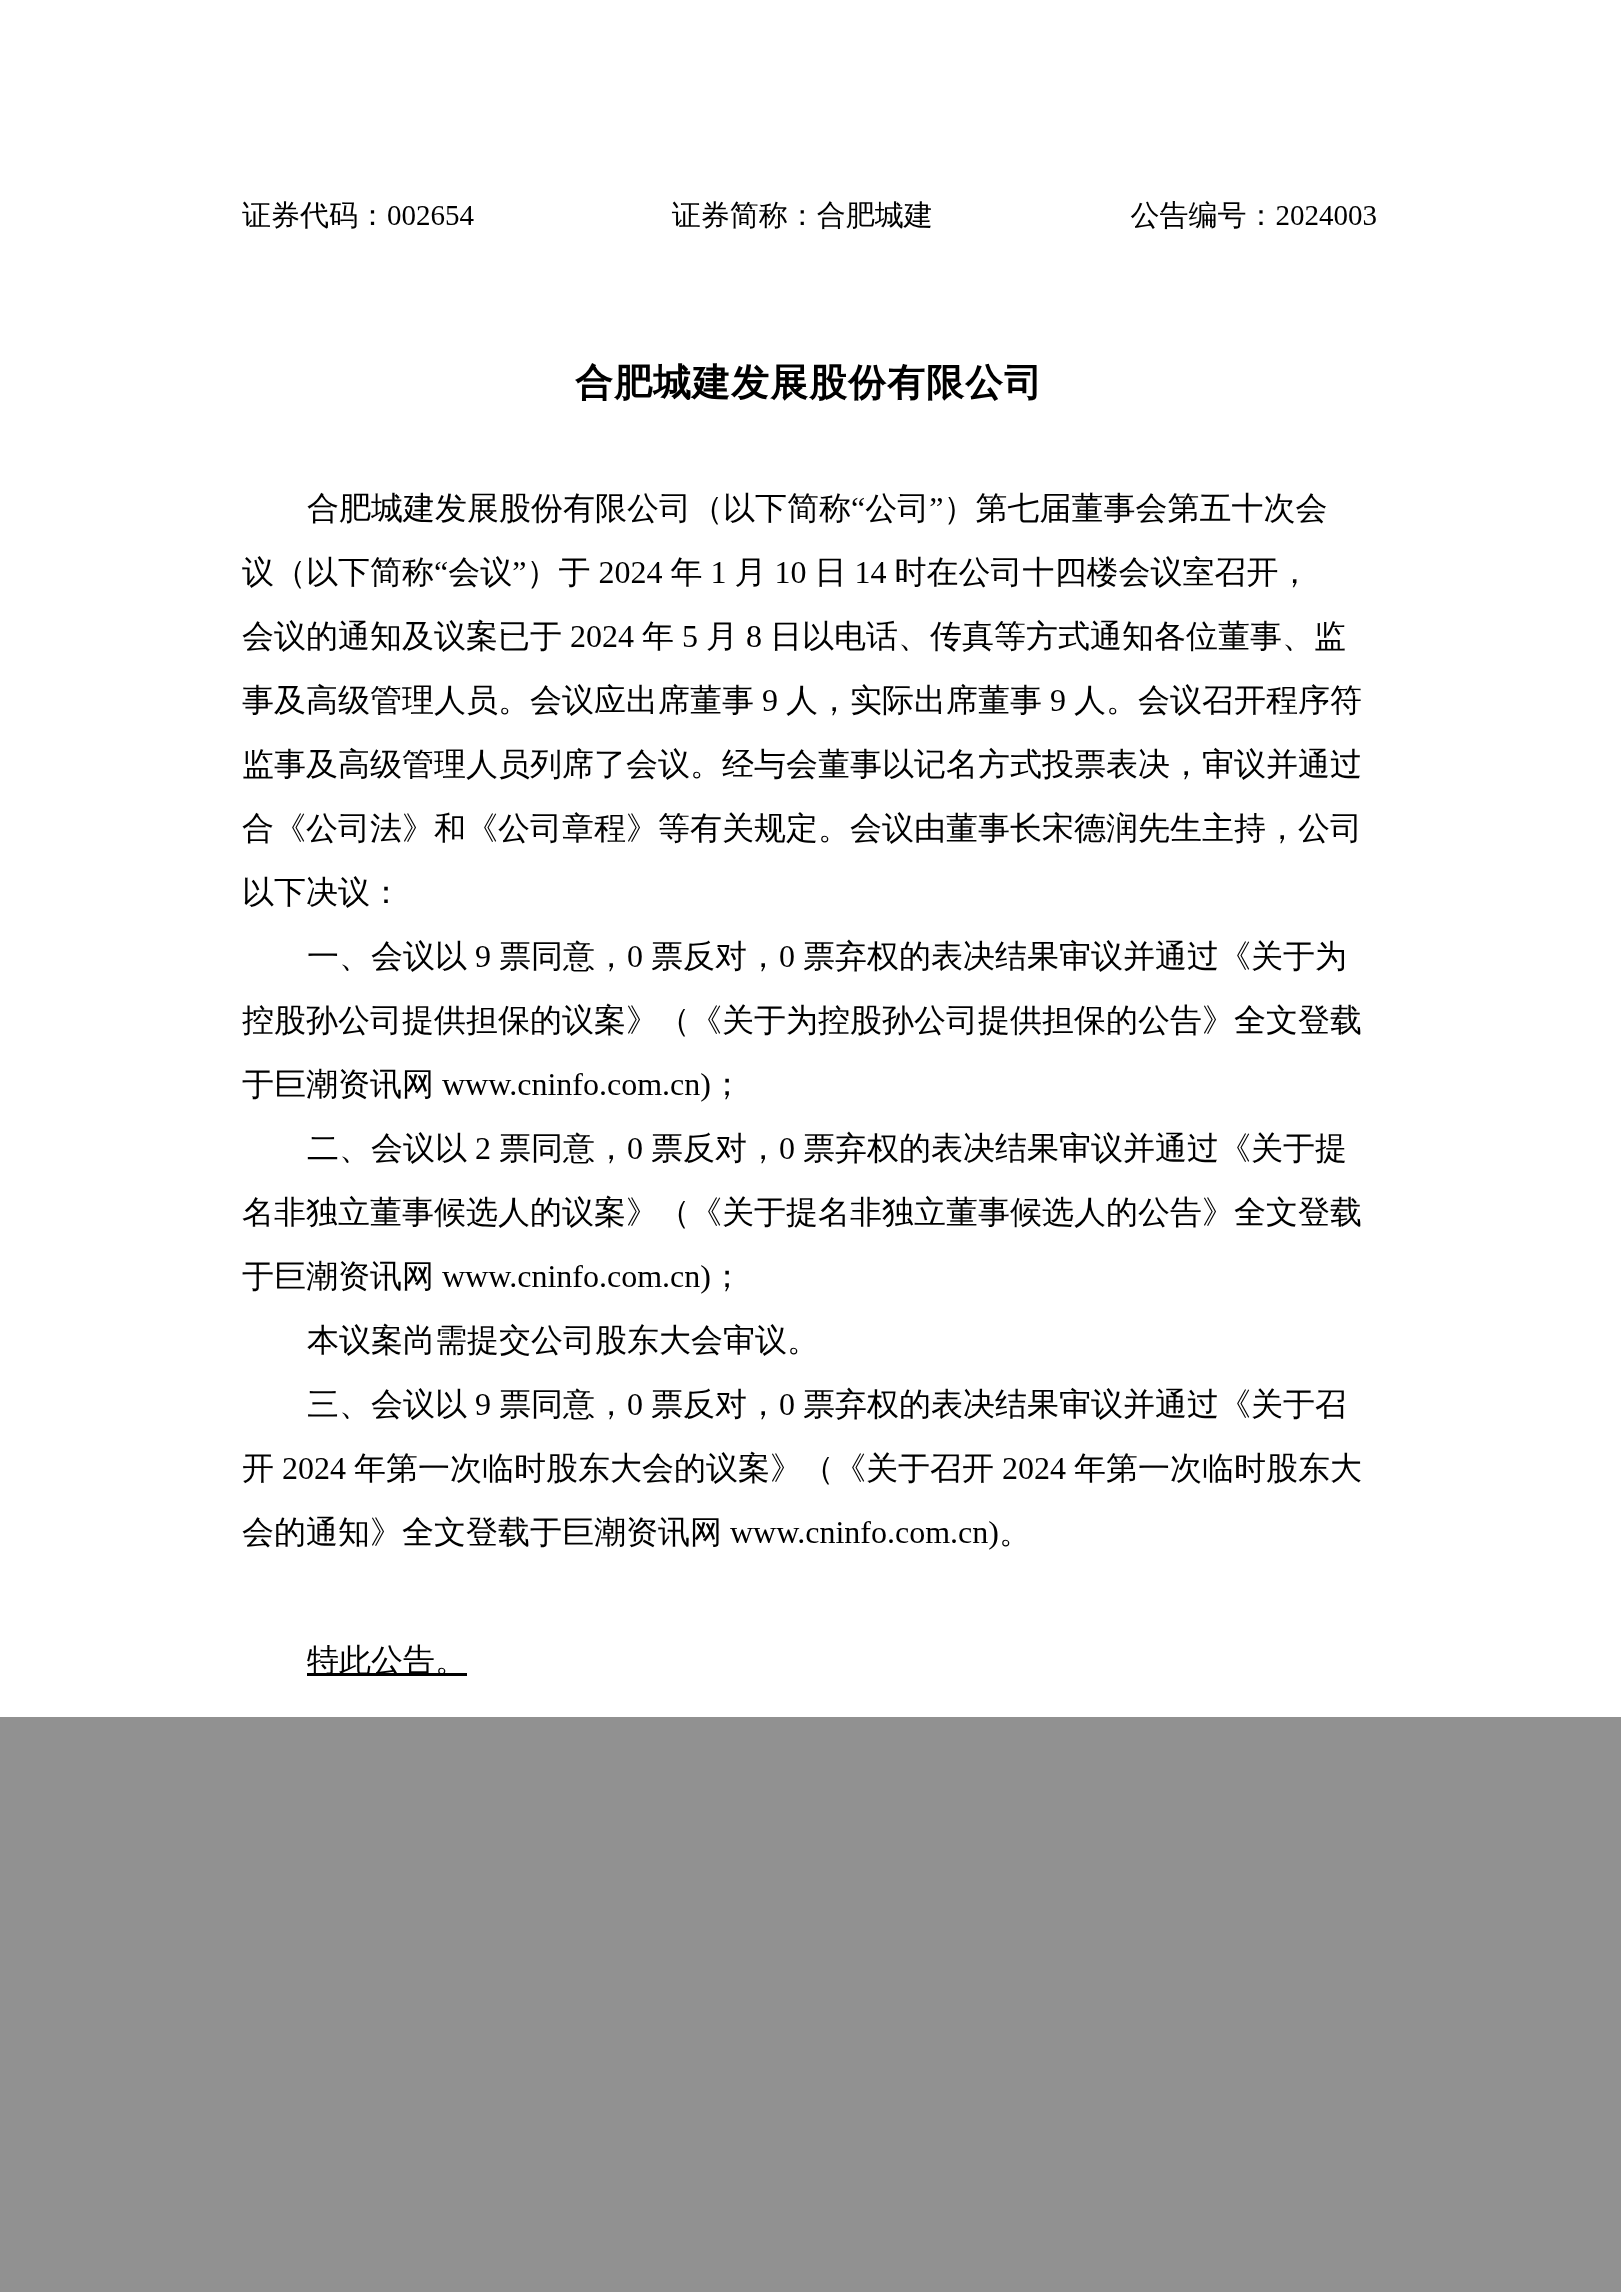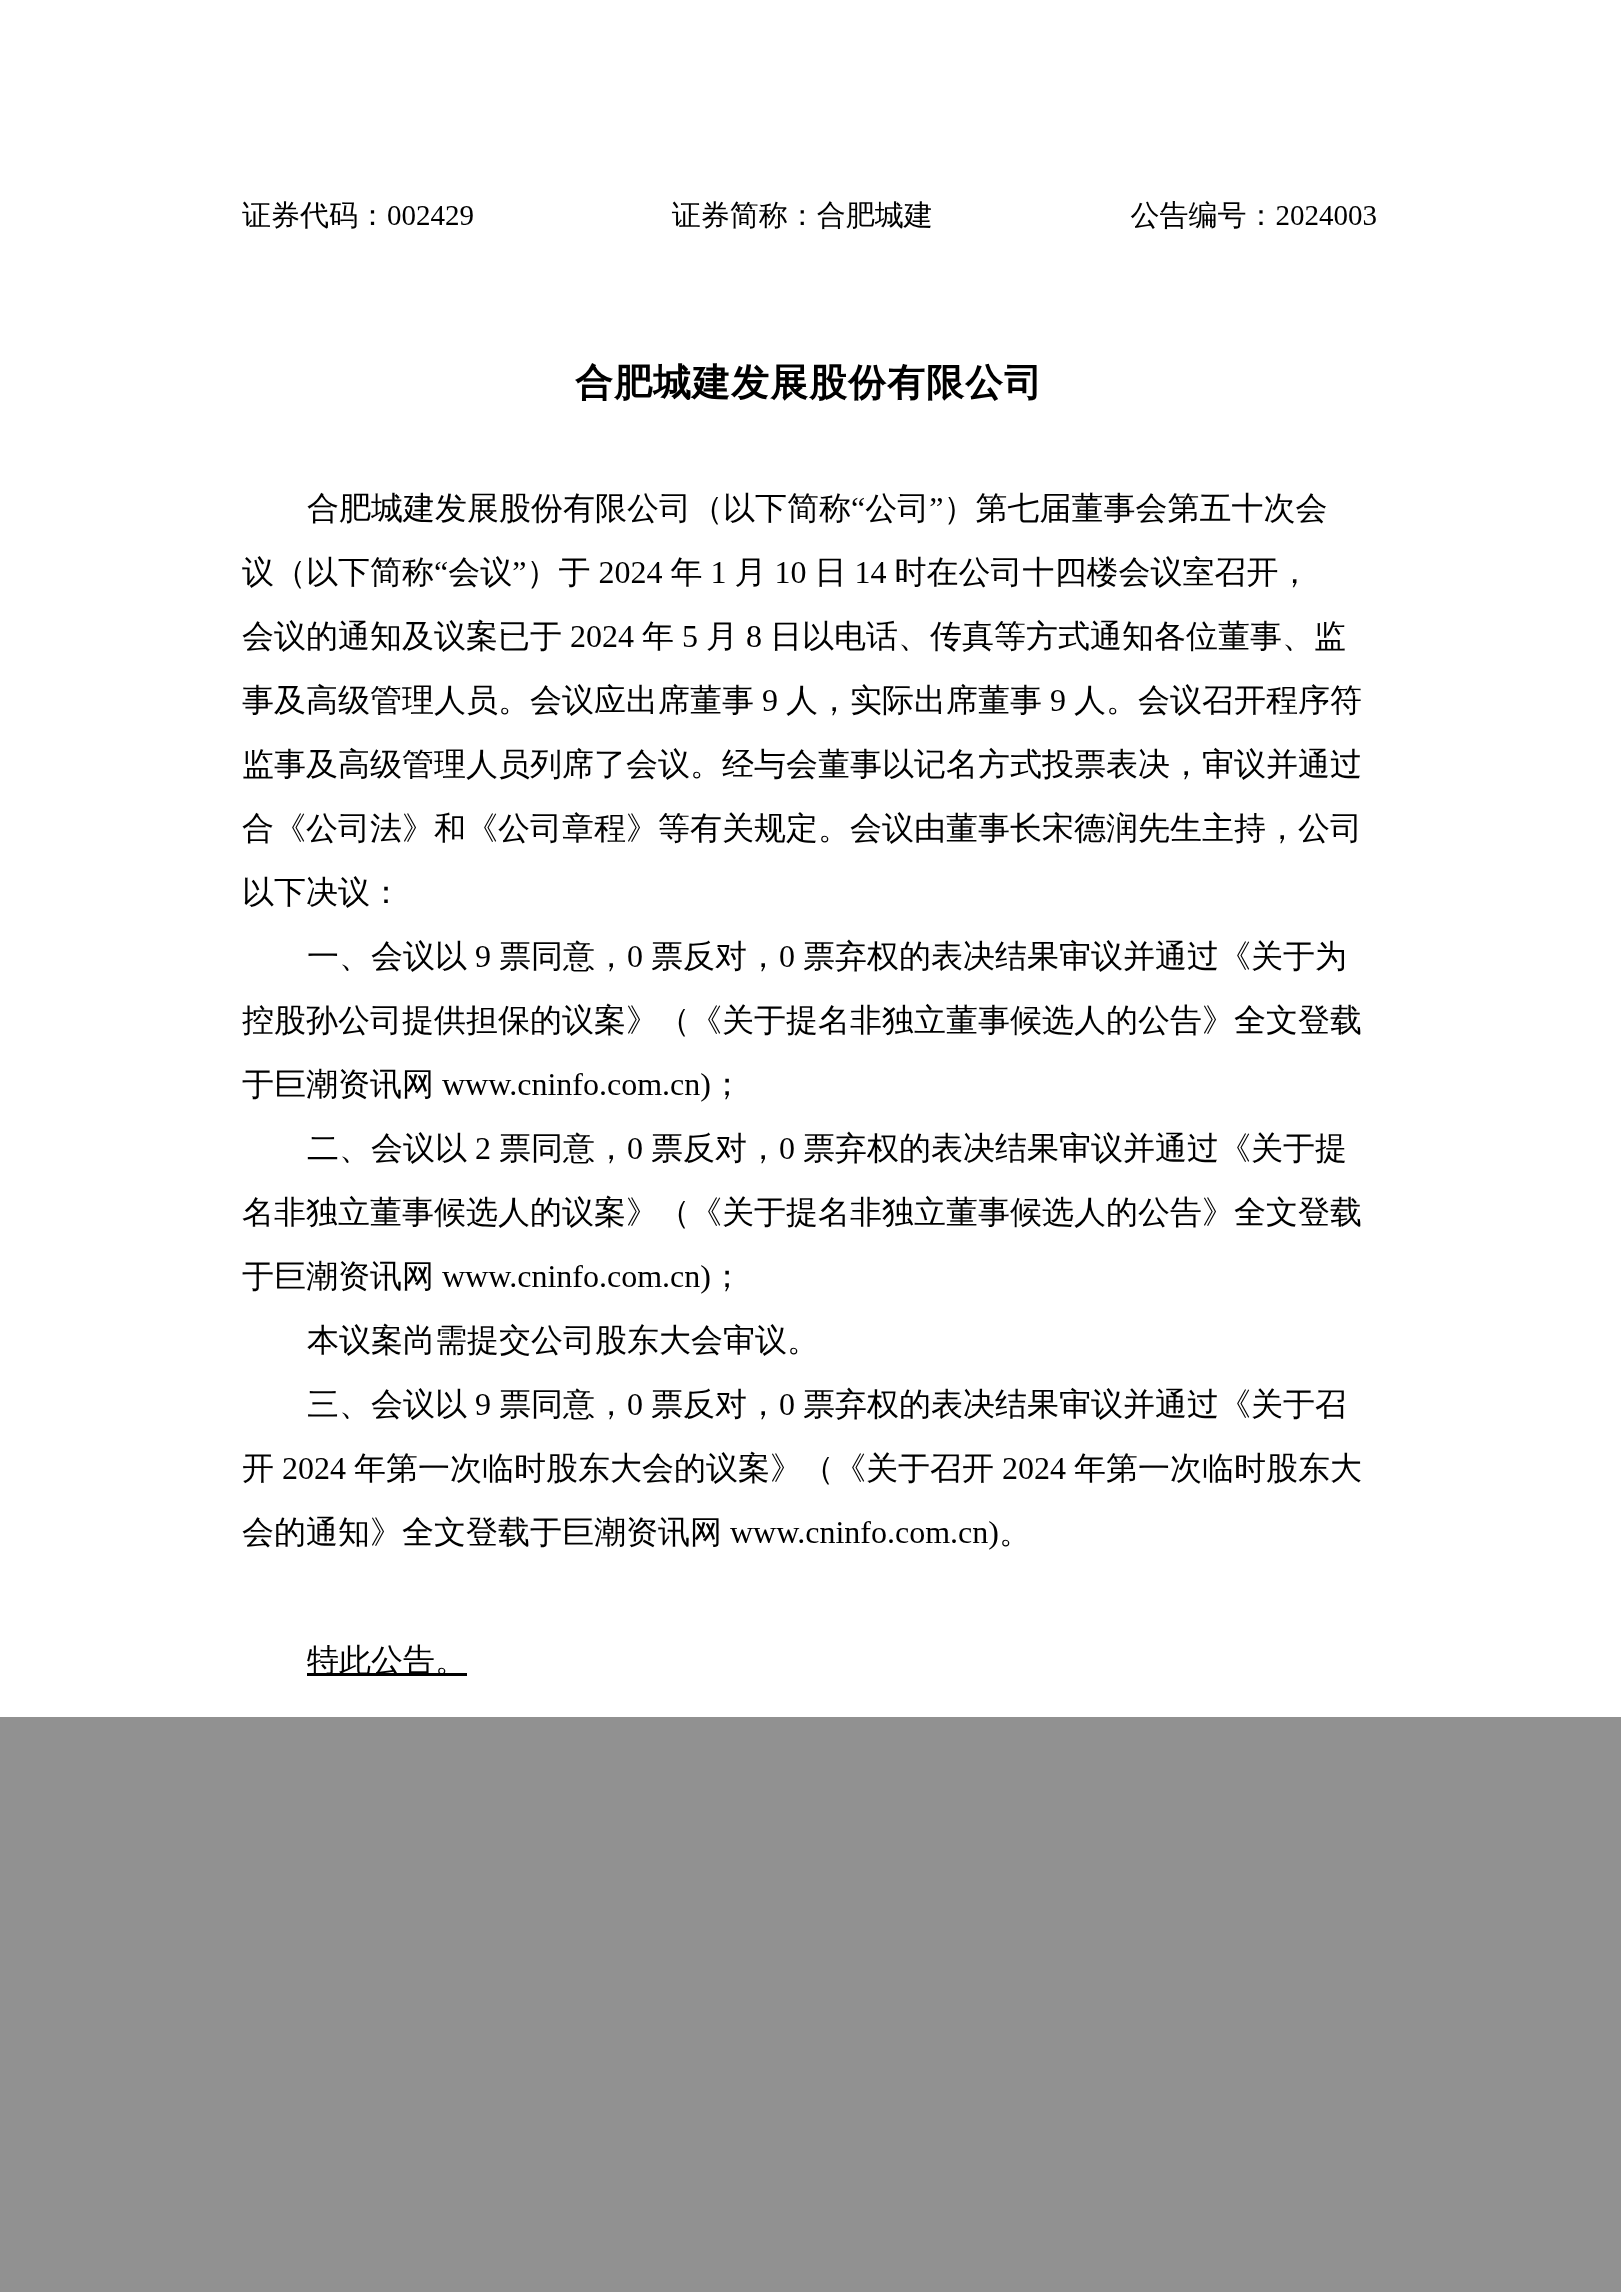--- a/index.html
+++ b/index.html
@@ -58,38 +58,38 @@
     pointer-events: none;
   }
 </style>
 </head>
 <body>
 
 <div class="page">
   <div class="content">
 
     <div class="header-row">
-      <span>证券代码：002429</span>
+      <span>证券代码：002654</span>
       <span>证券简称：合肥城建</span>
       <span>公告编号：2024003</span>
     </div>
 
     <div class="title-line title-main">合肥城建发展股份有限公司</div>
 
 
     <div class="body-block">
       <div class="line indent">合肥城建发展股份有限公司（以下简称“公司”）第七届董事会第五十次会</div>
       <div class="line">议（以下简称“会议”）于 2024 年 1 月 10 日 14 时在公司十四楼会议室召开，</div>
       <div class="line">会议的通知及议案已于 2024 年 5 月 8 日以电话、传真等方式通知各位董事、监</div>
       <div class="line">事及高级管理人员。会议应出席董事 9 人，实际出席董事 9 人。会议召开程序符</div>
       <div class="line">监事及高级管理人员列席了会议。经与会董事以记名方式投票表决，审议并通过</div>
       <div class="line">合《公司法》和《公司章程》等有关规定。会议由董事长宋德润先生主持，公司</div>
       <div class="line">以下决议：</div>
       <div class="line indent">一、会议以 9 票同意，0 票反对，0 票弃权的表决结果审议并通过《关于为</div>
-      <div class="line">控股孙公司提供担保的议案》（《关于提名非独立董事候选人的公告》全文登载</div>
+      <div class="line">控股孙公司提供担保的议案》（《关于为控股孙公司提供担保的公告》全文登载</div>
       <div class="line">于巨潮资讯网 www.cninfo.com.cn)；</div>
       <div class="line indent">二、会议以 2 票同意，0 票反对，0 票弃权的表决结果审议并通过《关于提</div>
       <div class="line">名非独立董事候选人的议案》（《关于提名非独立董事候选人的公告》全文登载</div>
       <div class="line">于巨潮资讯网 www.cninfo.com.cn)；</div>
       <div class="line indent">本议案尚需提交公司股东大会审议。</div>
       <div class="line indent">三、会议以 9 票同意，0 票反对，0 票弃权的表决结果审议并通过《关于召</div>
       <div class="line">开 2024 年第一次临时股东大会的议案》（《关于召开 2024 年第一次临时股东大</div>
       <div class="line">会的通知》全文登载于巨潮资讯网 www.cninfo.com.cn)。</div>
       <div class="line indent closing">特此公告。</div>
     </div>

